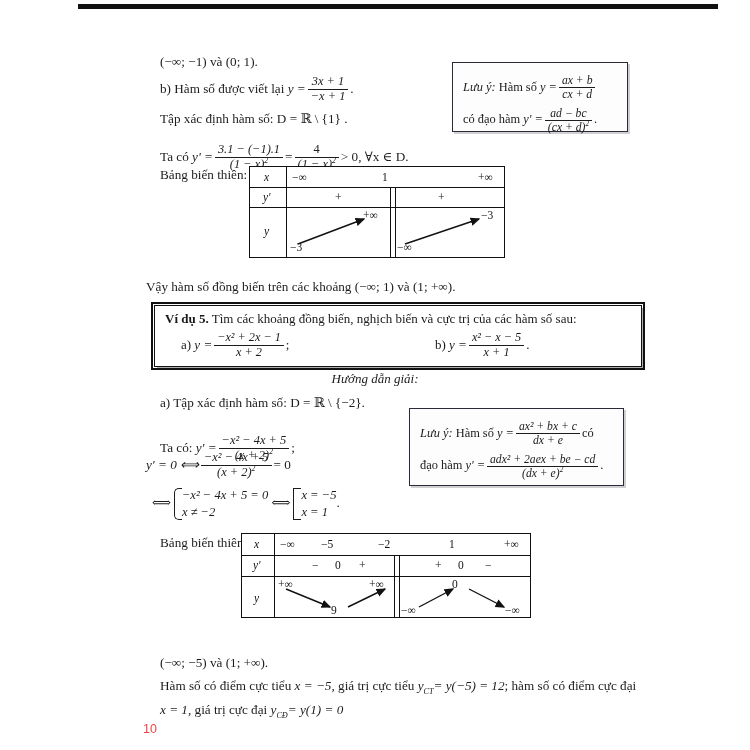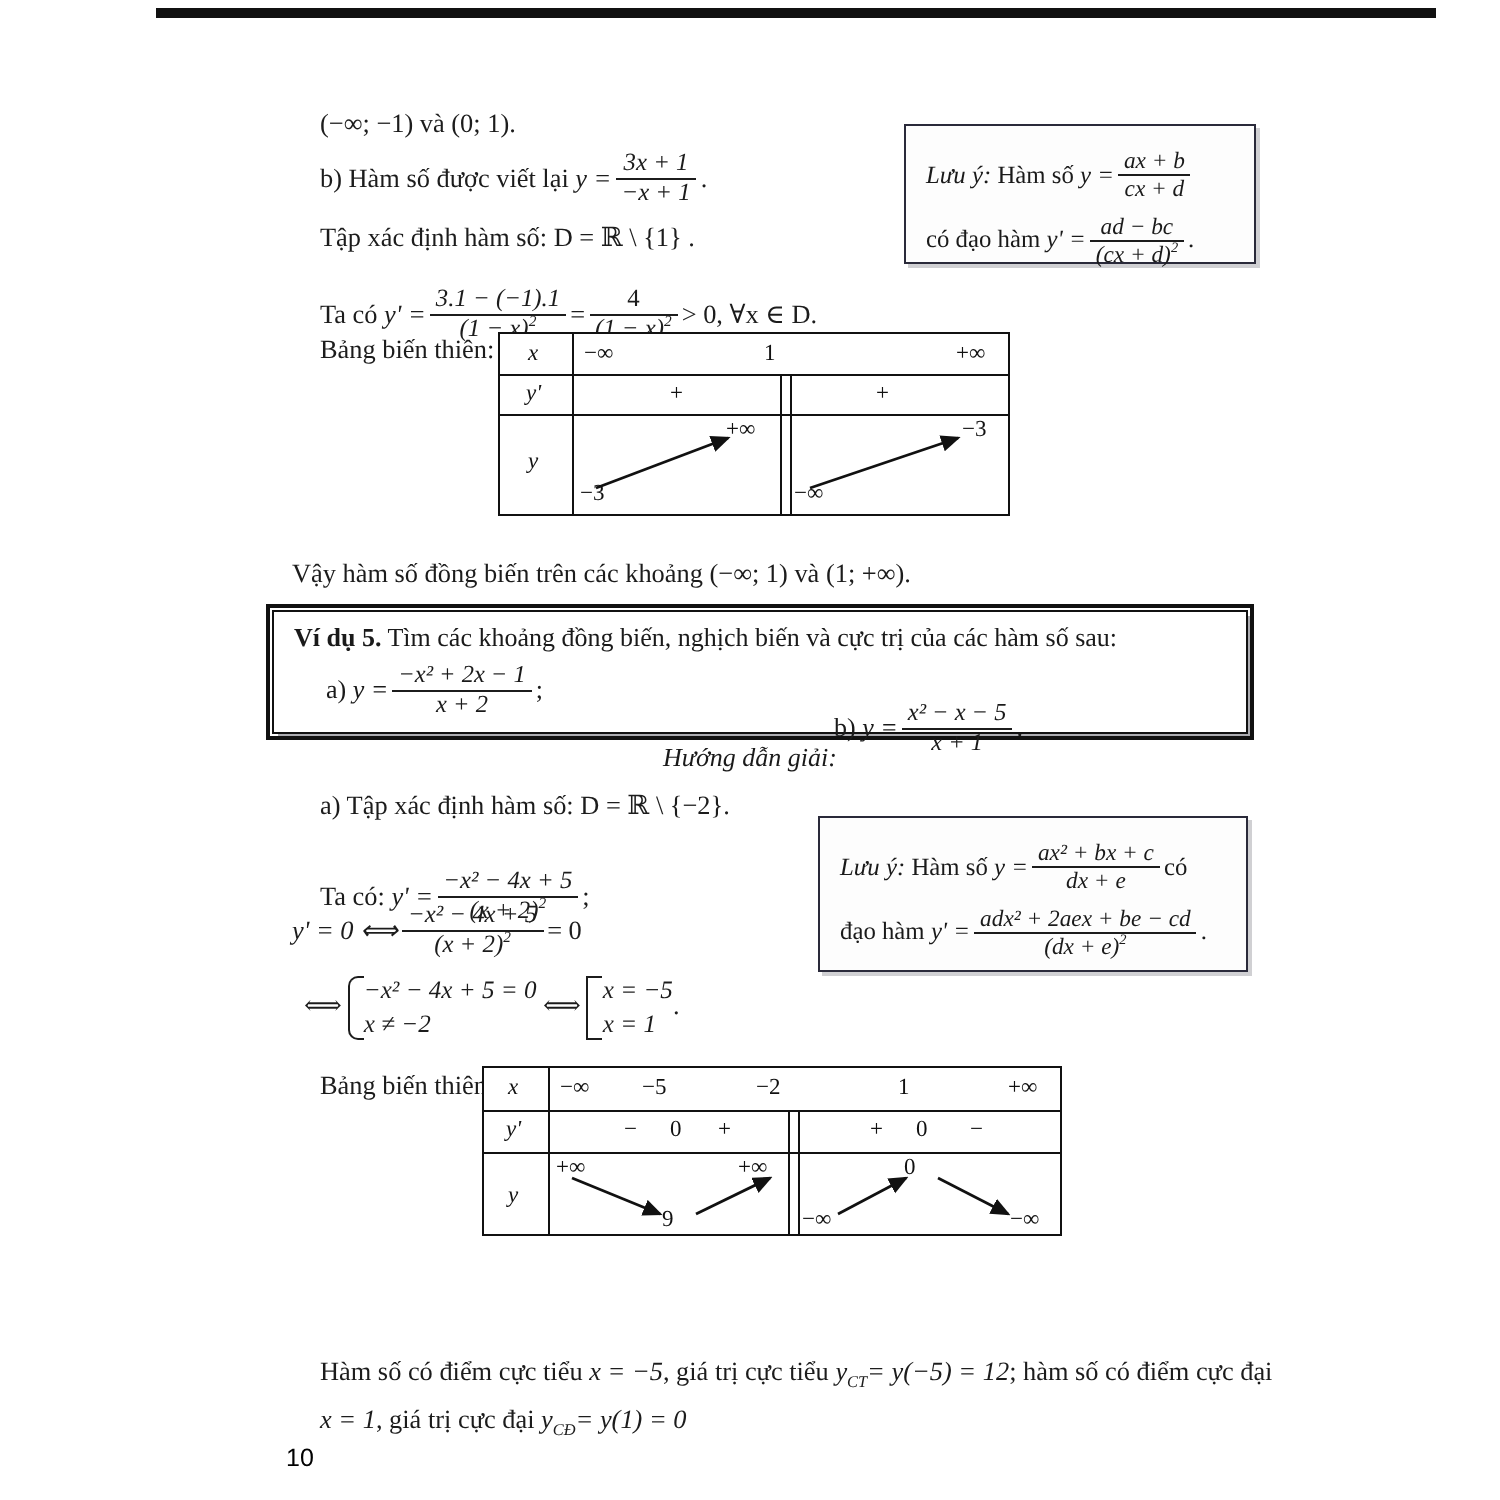--- a/index.html
+++ b/index.html
@@ -109,21 +109,21 @@
     box-shadow: 3px 3px 0 rgba(90,90,100,0.5);
   }
   .example-title {
     position: absolute;
     left: 10px; top: 5px;
     font-size: 13px;
     white-space: nowrap;
   }
   .example-title b { font-weight: bold; }
   .example-a { position: absolute; left: 26px; top: 26px; font-size: 13px; white-space: nowrap;}
-  .example-b { position: absolute; left: 280px; top: 26px; font-size: 13px; white-space: nowrap; margin-top: 19px;}
+  .example-b { position: absolute; left: 280px; top: 26px; font-size: 13px; white-space: nowrap;}
 
   .centered-italic {
     position: absolute;
     width: 750px;
     text-align: center;
     font-style: italic;
     font-size: 13px;
     left: 0;
   }
 
@@ -166,21 +166,21 @@
     color: #111;
   }
   .arrow-svg { position: absolute; left: 0; top: 0; pointer-events: none; }
 
   .page-number {
     position: absolute;
     left: 143px;
     top: 722px;
     font-size: 12.5px;
     font-family: "Liberation Sans", sans-serif;
-    color: #000000;
+    color: #ef4444;
   }
 </style>
 </head>
 <body>
 
 <div class="page">
 
   <div class="header-rule"></div>
 
   <div class="body-text indent-2" style="top:49px;">(−∞; −1) và (0; 1).</div>
@@ -242,21 +242,21 @@
           <path d="M0,0 L7,3 L0,6 z" fill="#111"></path>
         </marker>
       </defs>
       <line x1="48" y1="77" x2="114" y2="52" stroke="#111" stroke-width="1.4" marker-end="url(#ah1)"></line>
       <line x1="155" y1="77" x2="229" y2="52" stroke="#111" stroke-width="1.4" marker-end="url(#ah1)"></line>
     </svg>
   </div>
 
   <div class="body-text indent-1" style="top:274px;">Vậy hàm số đồng biến trên các khoảng (−∞; 1) và (1; +∞).</div>
 
-  <div class="example-box" style="left:136px; top:305px; width:488px; height:62px;text-decoration:underline;">
+  <div class="example-box" style="left:154px; top:305px; width:488px; height:62px;text-decoration:underline;">
     <div class="example-title">
       <b>Ví dụ 5.</b>
       <span>Tìm các khoảng đồng biến, nghịch biến và cực trị của các hàm số sau:</span>
     </div>
     <div class="example-a">
       <span>a)</span>
       <span class="m">y =</span><span class="frac"><span class="num m">−x² + 2x − 1</span><span class="den m">x + 2</span></span><span>;</span>
     </div>
     <div class="example-b">
       <span>b)</span>
@@ -333,20 +333,21 @@
           <path d="M0,0 L7,3 L0,6 z" fill="#111"></path>
         </marker>
       </defs>
       <line x1="44" y1="55" x2="88" y2="73" stroke="#111" stroke-width="1.4" marker-end="url(#ah2)"></line>
       <line x1="106" y1="73" x2="143" y2="55" stroke="#111" stroke-width="1.4" marker-end="url(#ah2)"></line>
       <line x1="177" y1="73" x2="211" y2="55" stroke="#111" stroke-width="1.4" marker-end="url(#ah2)"></line>
       <line x1="227" y1="55" x2="262" y2="73" stroke="#111" stroke-width="1.4" marker-end="url(#ah2)"></line>
     </svg>
   </div>
 
+  <div class="body-text indent-2" style="top:650px;">(−∞; −5) và (1; +∞).</div>
 
   <div class="body-text indent-2" style="top:673px;">
     <span>Hàm số có điểm cực tiểu</span>
     <span class="m">x = −5</span><span>, giá trị cực tiểu</span>
     <span class="m">y</span><sub class="e m">CT</sub><span class="m">= y(−5) = 12</span><span>; hàm số có điểm cực đại</span>
   </div>
 
   <div class="body-text indent-2" style="top:697px;">
     <span class="m">x = 1</span><span>, giá trị cực đại</span>
     <span class="m">y</span><sub class="e m">CĐ</sub><span class="m">= y(1) = 0</span>

